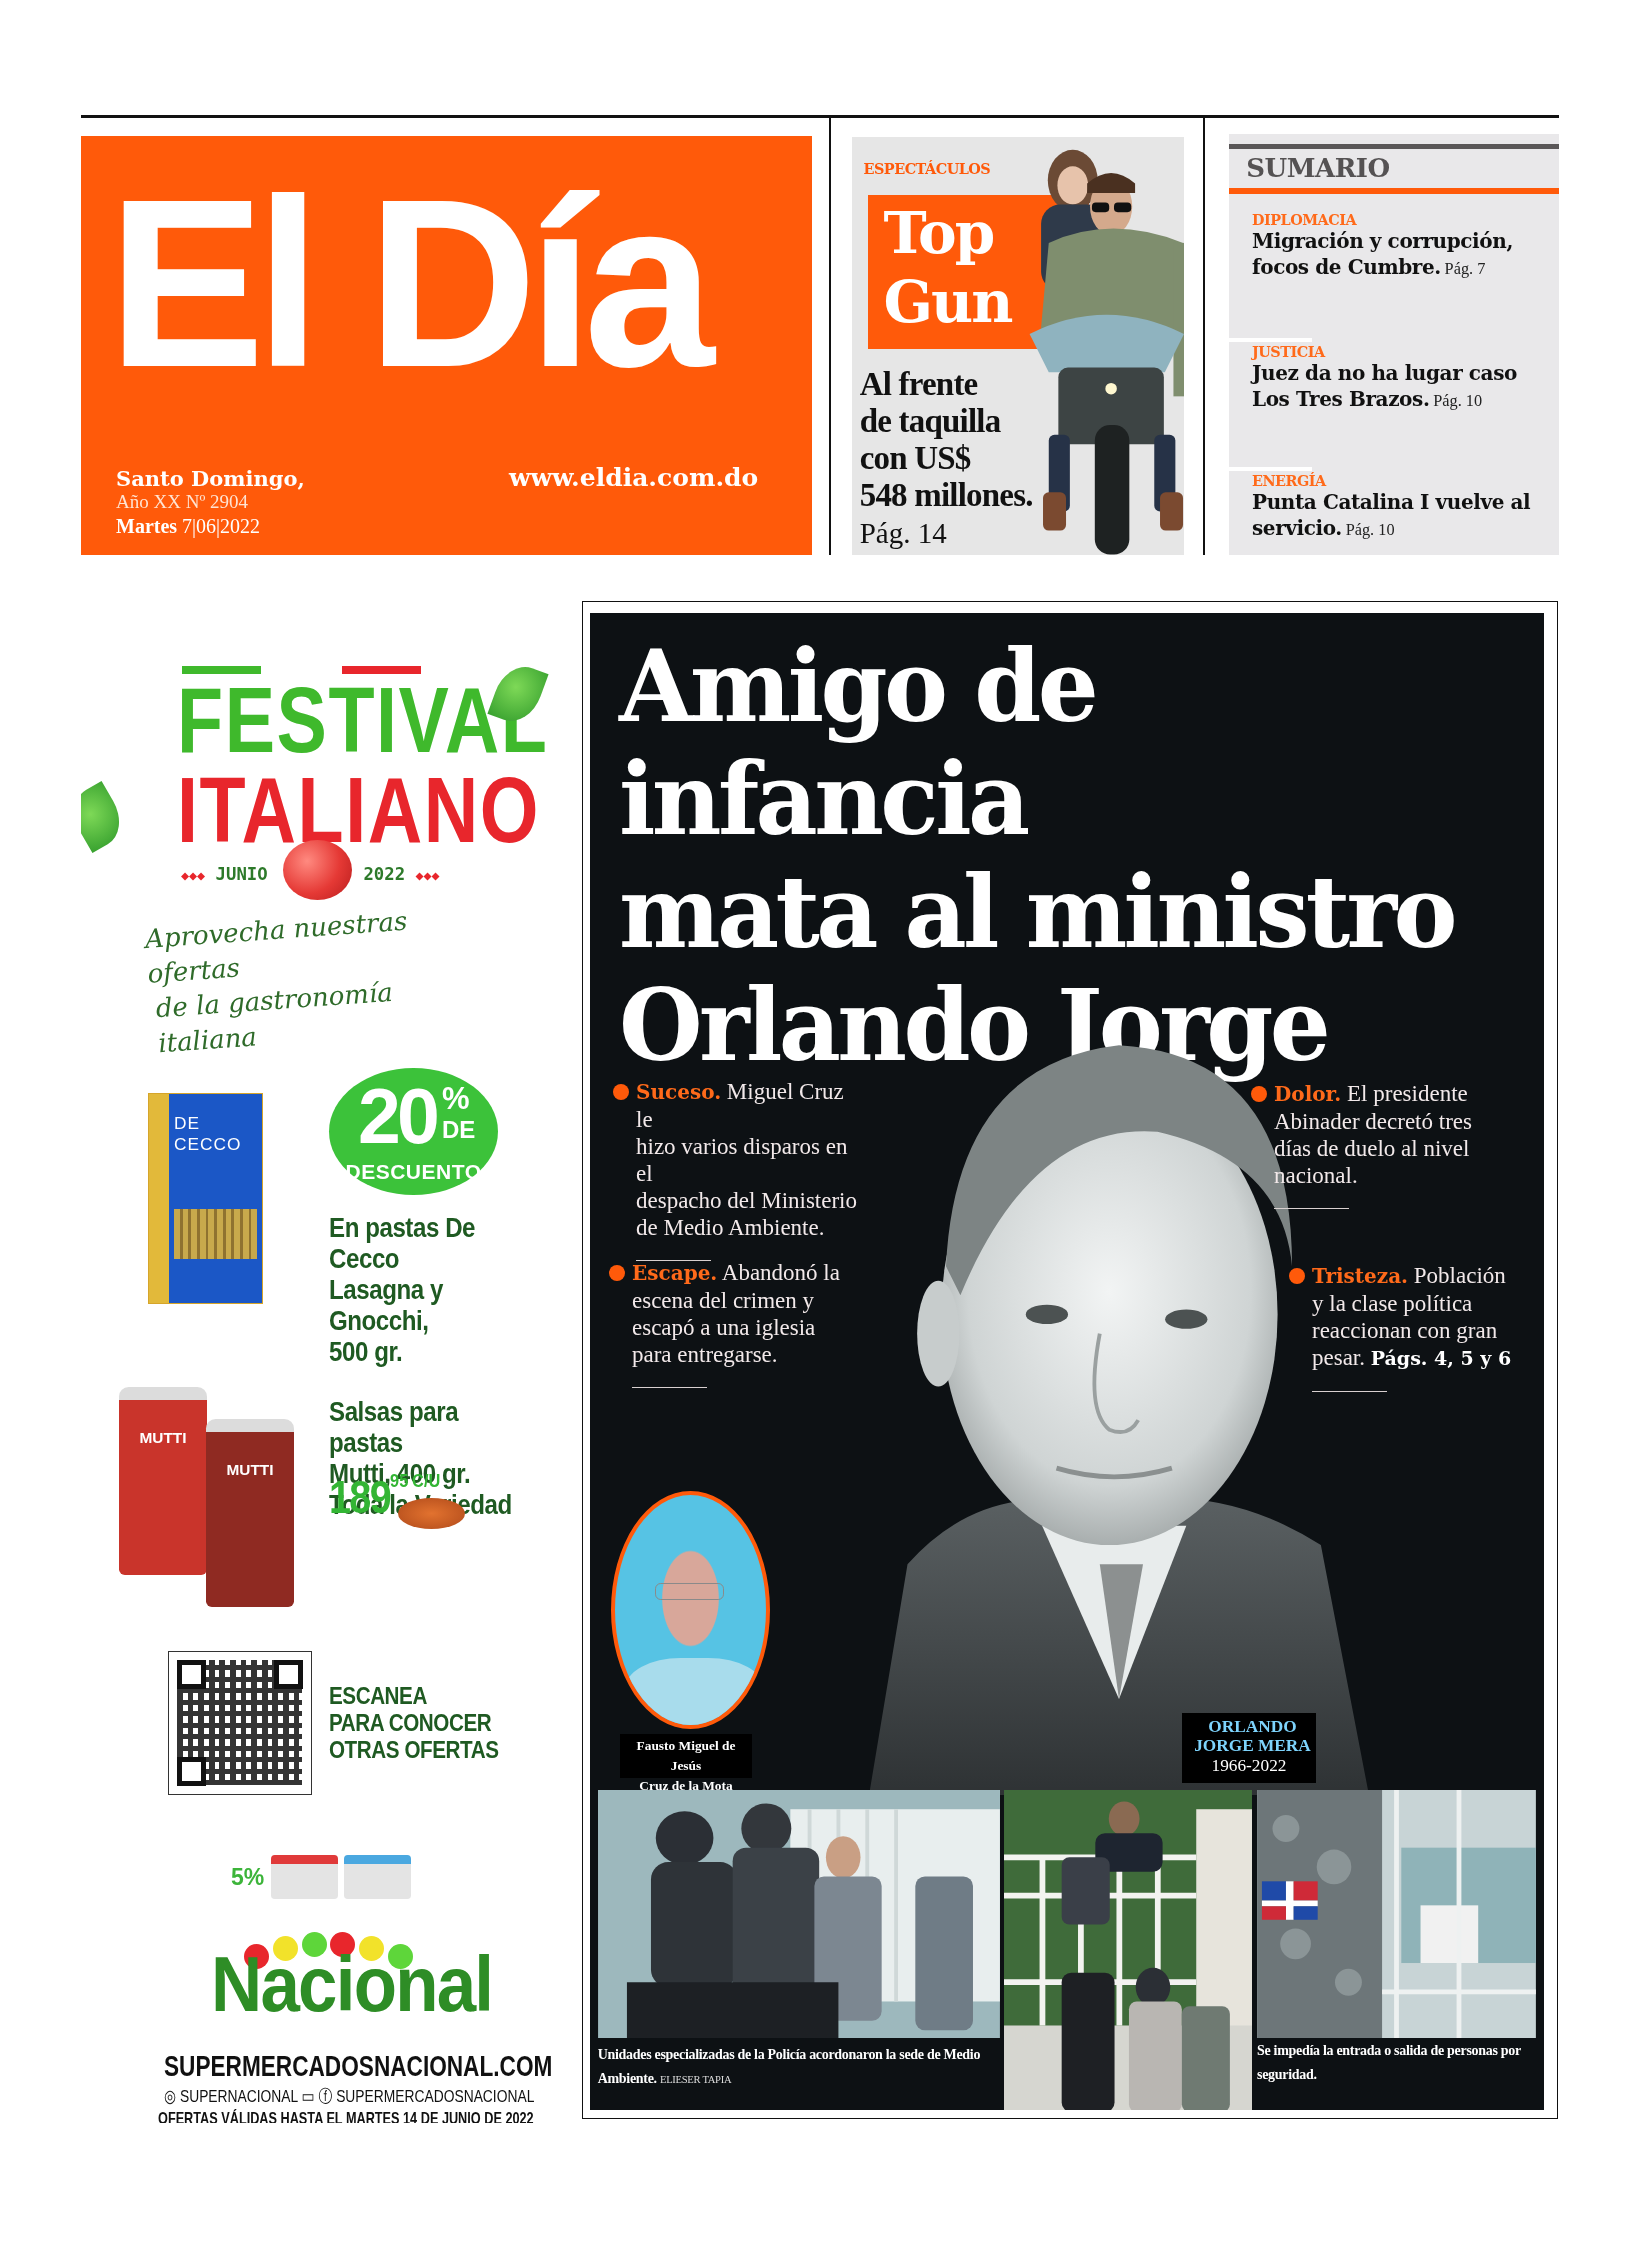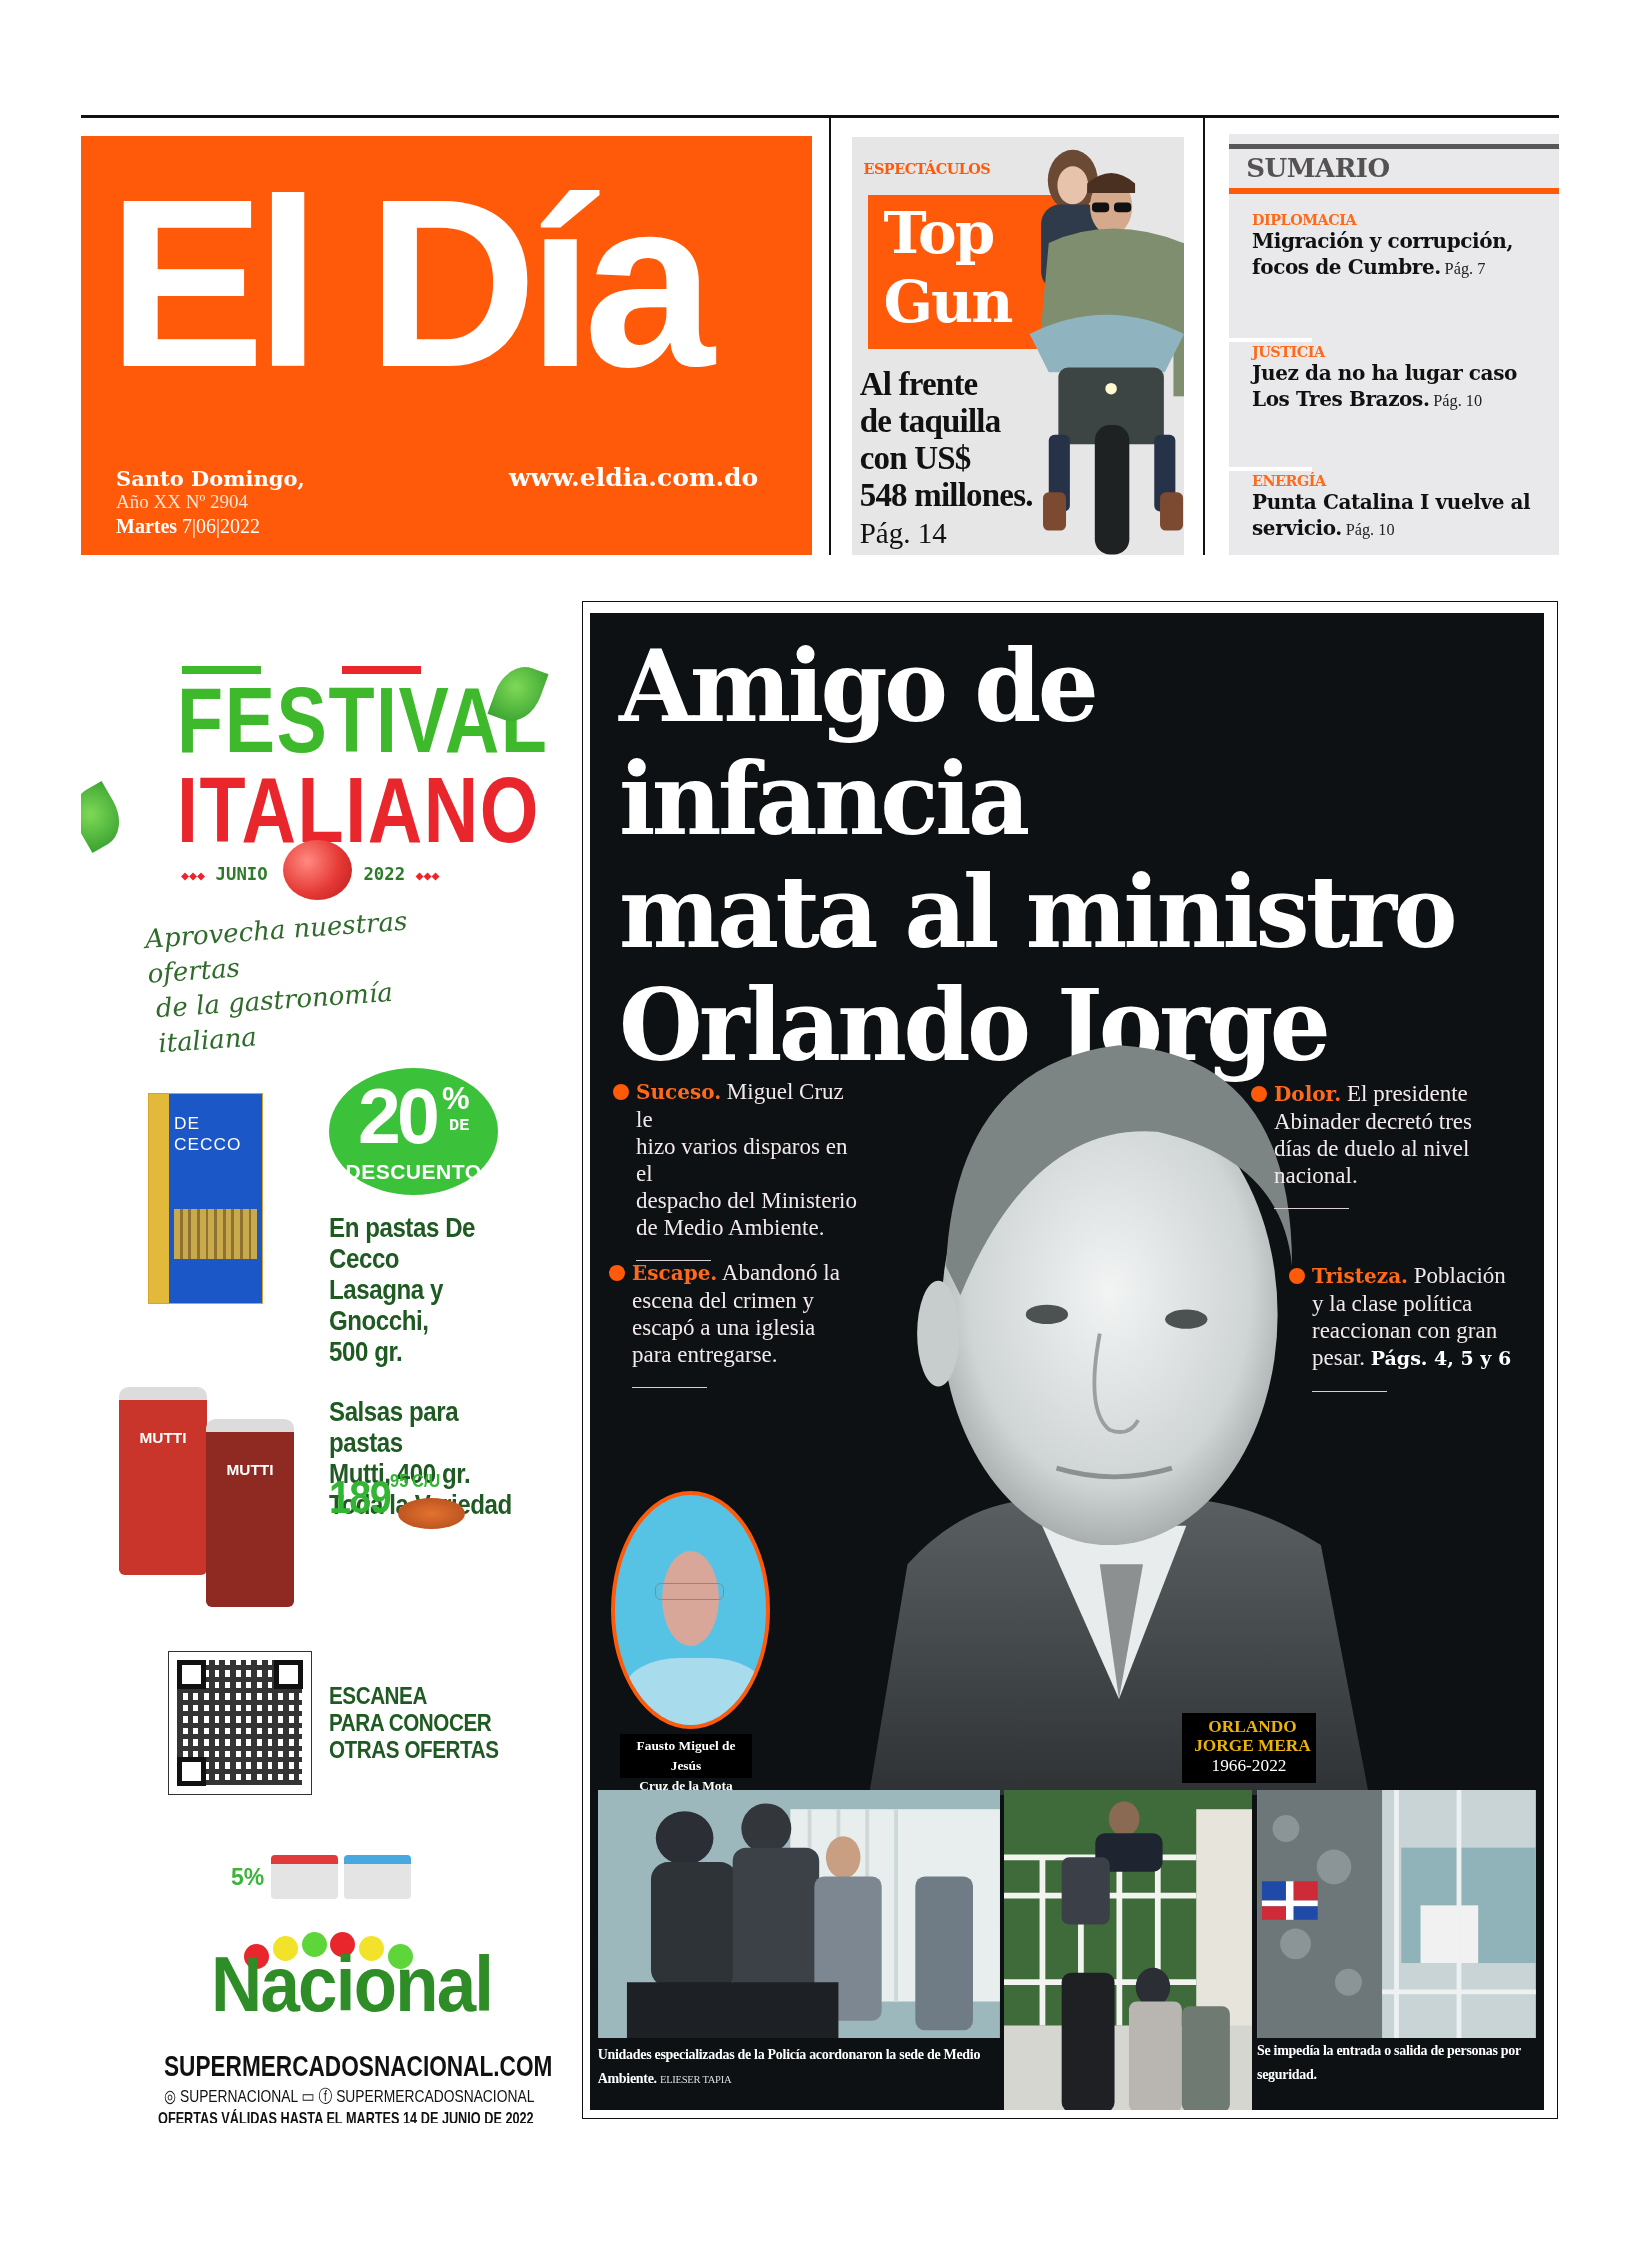--- a/index.html
+++ b/index.html
@@ -51,21 +51,21 @@
   .tomato { position: absolute; left: 202px; top: 235px; width: 69px; height: 60px; border-radius: 50%; background: radial-gradient(circle at 35% 35%, #ff8a80, #e53935 55%, #b71c1c); }
   .slogan { position: absolute; left: 63px; top: 317px; width: 346px; font-family: "DejaVu Serif", serif; font-style: italic; font-size: 26px; line-height: 35px; color: #2f6b2a; transform: rotate(-4deg); transform-origin: left top; }
   .leaf { position: absolute; width: 44px; height: 58px; border-radius: 60% 0 60% 0; background: radial-gradient(circle at 40% 40%, #7ed957, #2f9a2a); }
 
   .pasta-box { position: absolute; left: 67px; top: 488px; width: 115px; height: 211px; background: linear-gradient(90deg, #e2b93a 0 18%, #1b57c6 18% 100%); border: 1.9px solid #d6a52a; }
   .pasta-box span { position: absolute; left: 25px; top: 19px; font-family: "Liberation Sans", sans-serif; font-size: 17.3px; color: #fff; letter-spacing: 1px; }
   .pasta-box .noodles { position: absolute; left: 25px; top: 115px; width: 83px; height: 50px; background: repeating-linear-gradient(90deg, #c8a94c 0 5.8px, #8f7230 5.8px 8.6px); }
   .discount { position: absolute; left: 248px; top: 463px; width: 169px; height: 127px; border-radius: 50%; background: #3cc23a; color: #fff; font-family: "Liberation Sans", sans-serif; font-weight: 700; text-align: center; }
   .discount .big { position: absolute; left: 29px; top: 9.6px; font-size: 77px; line-height: 1; letter-spacing: -3.8px; }
   .discount .pct { position: absolute; left: 113px; top: 15.4px; font-size: 31px; line-height: 1; }
-  .discount .de { position: absolute; left: 120px; top: 48px; font-size: 17px; font-family: Liberation Mono, monospace; }
+  .discount .de { position: absolute; left: 113px; top: 48px; font-size: 24px; }
   .discount .desc { position: absolute; left: 0; width: 169px; top: 92px; font-size: 21px; letter-spacing: 0.5px; }
   .ad-copy { position: absolute; font-family: "Liberation Sans", sans-serif; font-weight: 700; color: #1f5a22; letter-spacing: -0.5px; transform: scaleX(0.86); transform-origin: left top; }
   .jar { position: absolute; width: 88px; height: 188px; border-radius: 9.6px 9.6px 5.8px 5.8px; background: linear-gradient(#dcdcdc 0 13.4px, #c9342b 13.4px 100%); margin-top: 12px; }
   .jar span { position: absolute; left: 0; width: 88px; top: 42px; text-align: center; font-family: "Liberation Sans", sans-serif; font-weight: 700; font-size: 15.4px; color: #fff; }
   .price { position: absolute; left: 248px; top: 865px; font-family: "Liberation Sans", sans-serif; font-weight: 700; color: #33b534; transform: scaleX(0.86); transform-origin: left top; }
   .price .int { font-size: 46px; letter-spacing: -1.9px; }
   .price .cents { font-size: 19px; vertical-align: top; }
   .sauce { position: absolute; left: 317px; top: 893px; width: 67px; height: 31px; border-radius: 50%; background: radial-gradient(#e2722f, #b04a1a); }
   .qr { position: absolute; left: 87px; top: 1046px; width: 144px; height: 144px; border: 1.9px solid #333; padding: 7.7px; background: #fff; }
   .qr-grid { width: 125px; height: 125px; background-image:
@@ -91,21 +91,21 @@
   .bullet .dot { position: absolute; left: -23px; top: 5.8px; width: 16.3px; height: 16.3px; border-radius: 50%; background: #ff5a0a; }
   .bullet b.k { color: #ff6a1a; font-family: "DejaVu Serif", serif; font-size: 20px; }
   .bullet b.pg { font-family: "DejaVu Serif", serif; font-size: 19px; color: #fff; }
   .bullet .rule { display: block; width: 75px; height: 1px; background: #d8d0d0; margin-top: 19px; }
   .suspect { position: absolute; left: 21px; top: 878px; width: 159px; height: 238px; border-radius: 50%; border: 4.8px solid #ff5a0a;
              background: radial-gradient(ellipse at 50% 45%, #d8a79a 0 26%, #56c3e4 27% 100%); overflow: hidden; }
   .suspect .shirt { position: absolute; left: 9.6px; top: 163px; width: 139px; height: 77px; background: #a8dcec; border-radius: 40% 40% 0 0; }
   .suspect .glasses { position: absolute; left: 40px; top: 88px; width: 69px; height: 17.3px; border: 1.9px solid #8a8a8a; border-radius: 5.8px; }
   .suspect-cap { position: absolute; left: 30px; top: 1121px; width: 132px; height: 44px; background: #000; color: #fff; font-family: "Liberation Serif", serif; font-weight: 700; font-size: 13.4px; line-height: 20px; text-align: center; padding-top: 1.9px; }
   .victim-cap { position: absolute; left: 592px; top: 1100px; width: 134px; height: 70px; background: #000; text-align: center; padding-top: 3.8px; }
-  .victim-cap .n { display: block; font-family: "Liberation Serif", serif; font-weight: 700; font-size: 17.3px; line-height: 19px; color: #eab308; padding-left: 7px; }
+  .victim-cap .n { display: block; font-family: "Liberation Serif", serif; font-weight: 700; font-size: 17.3px; line-height: 19px; color: #7dd3fc; padding-left: 7px; }
   .victim-cap .y { display: block; font-family: "Liberation Serif", serif; font-size: 17.3px; line-height: 21px; color: #fff; }
   .photo { position: absolute; top: 1177px; height: 248px; overflow: hidden; }
   .photo-cap { position: absolute; font-family: "Liberation Serif", serif; font-weight: 700; font-size: 14px; line-height: 24px; color: #fff; letter-spacing: -0.3px; }
   .photo-cap .credit { font-weight: 400; font-size: 10.6px; color: #ddd; }
 </style>
 </head>
 <body>
 
 <div class="abs top-rule"></div>
 <div class="abs vdiv" style="left:829px"></div>

